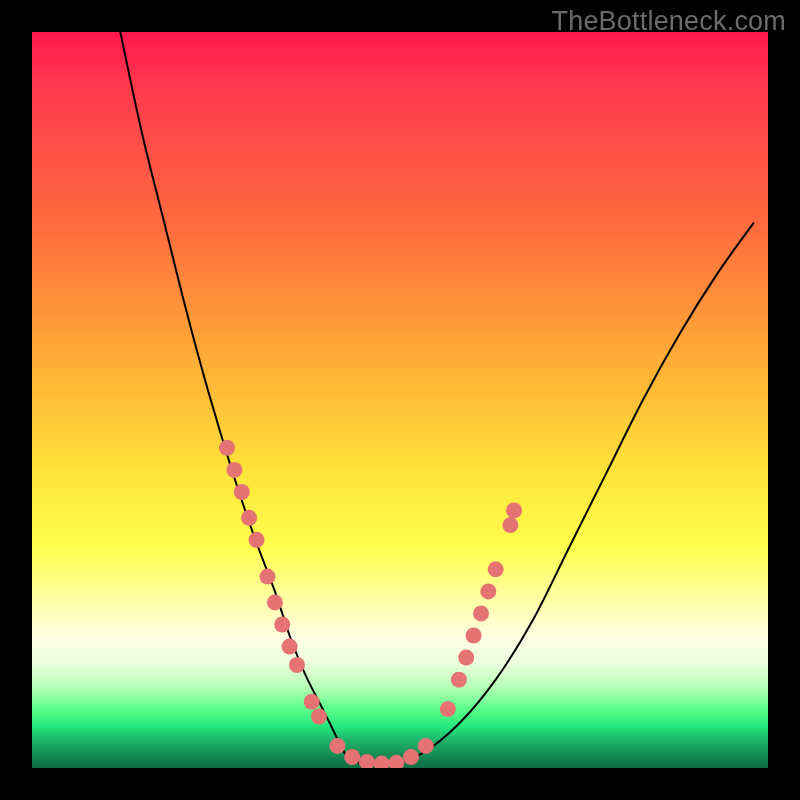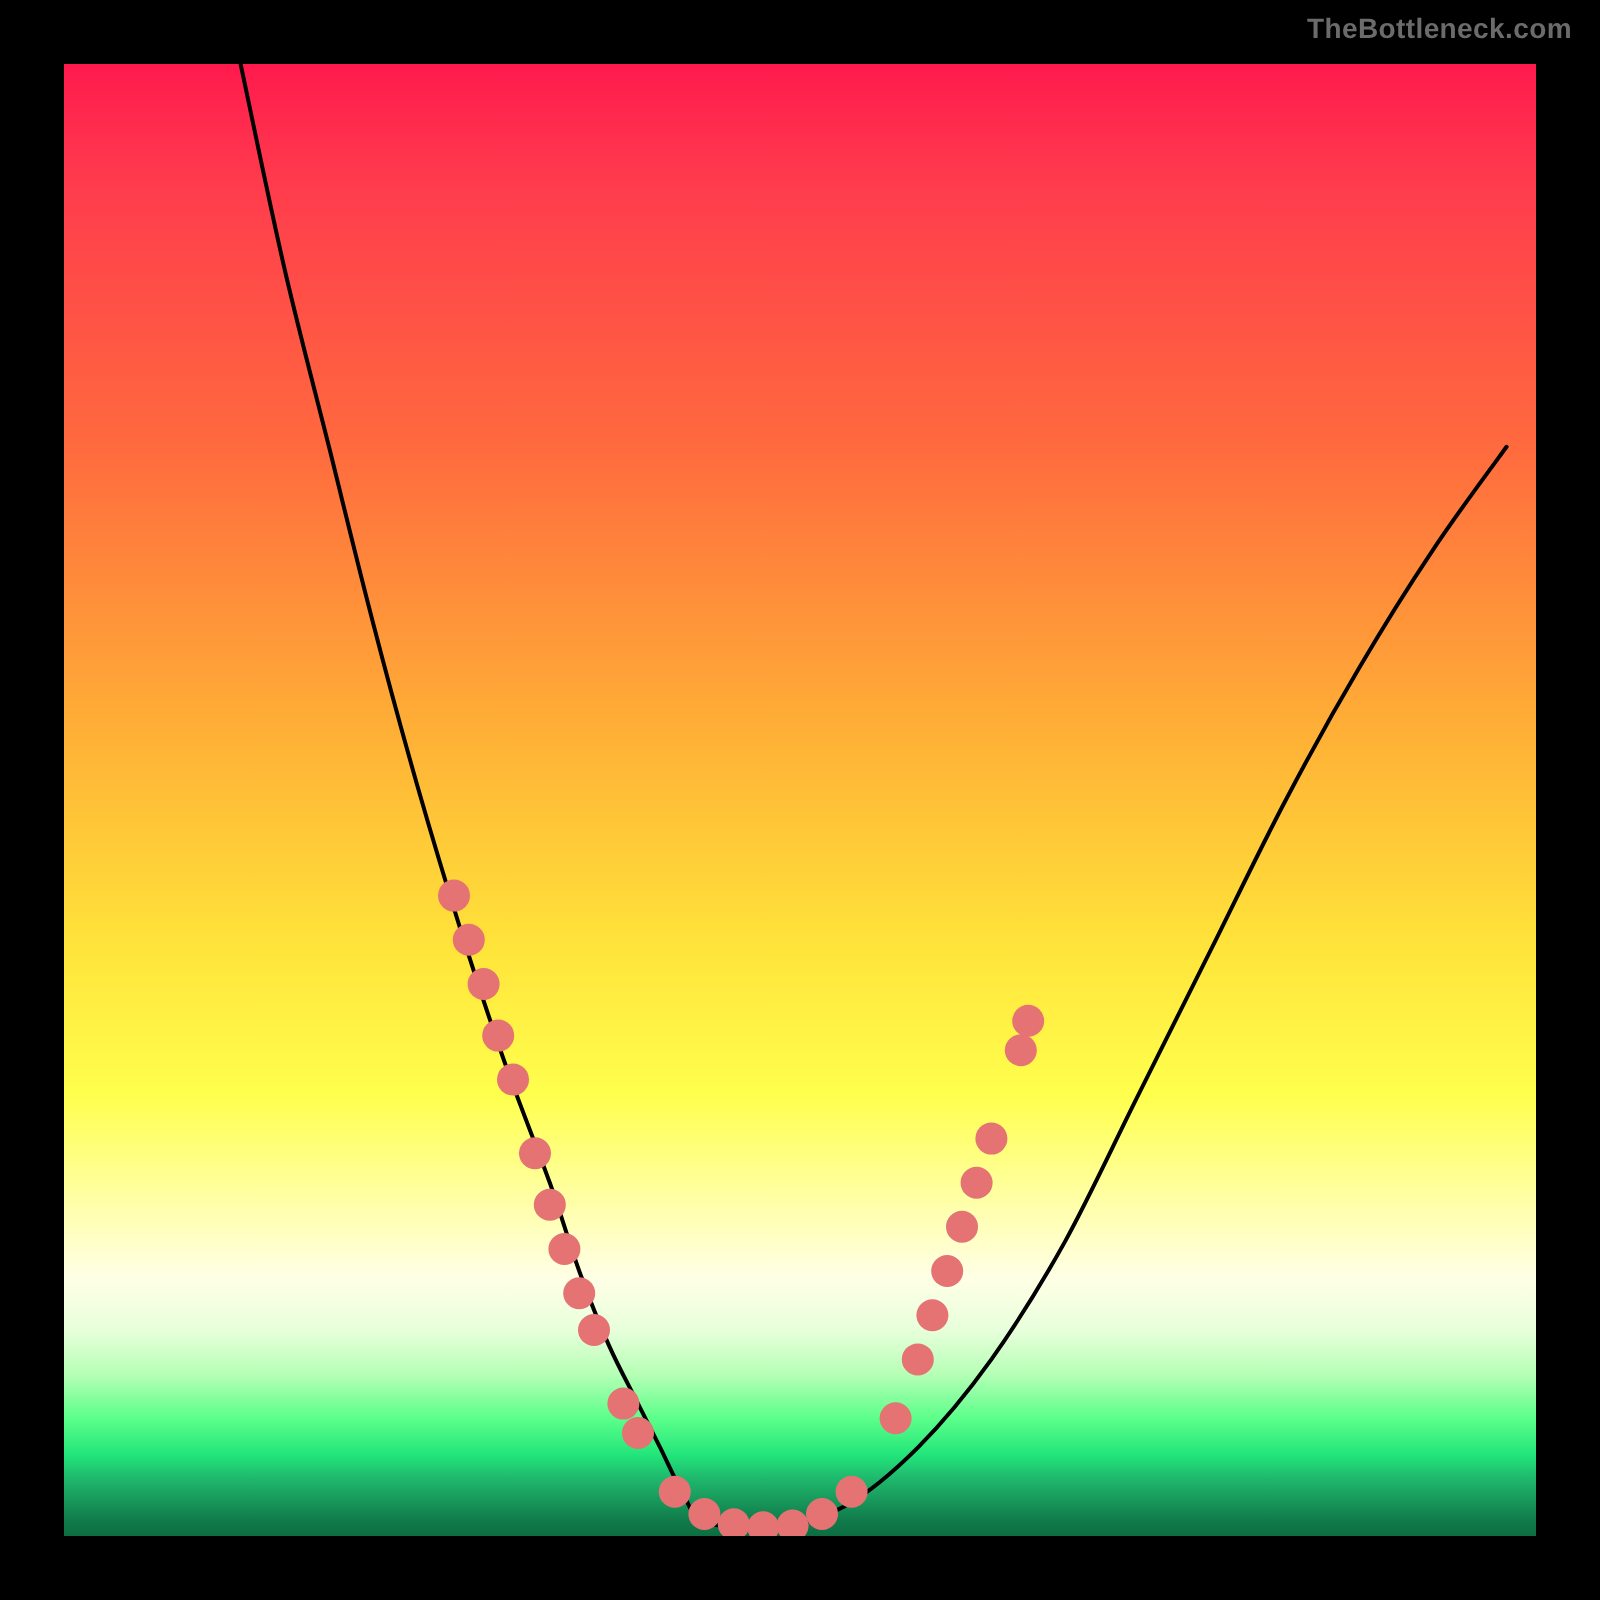--- a/index.html
+++ b/index.html
@@ -43,22 +43,22 @@
       #189a5c 97.5%,
       #107a4a 99%,
       #0d6d42 100%
     );
   }
   .watermark {
     position: absolute;
     top: 6px;
     right: 14px;
     color: #6b6b6b;
-    font-size: 14px;
-    font-weight: 700;
+    font-size: 27px;
+    font-weight: 400;
     letter-spacing: 0.2px;
   }
   svg.curve {
     position: absolute;
     top: 0;
     left: 0;
     width: 736px;
     height: 736px;
   }
 </style>

